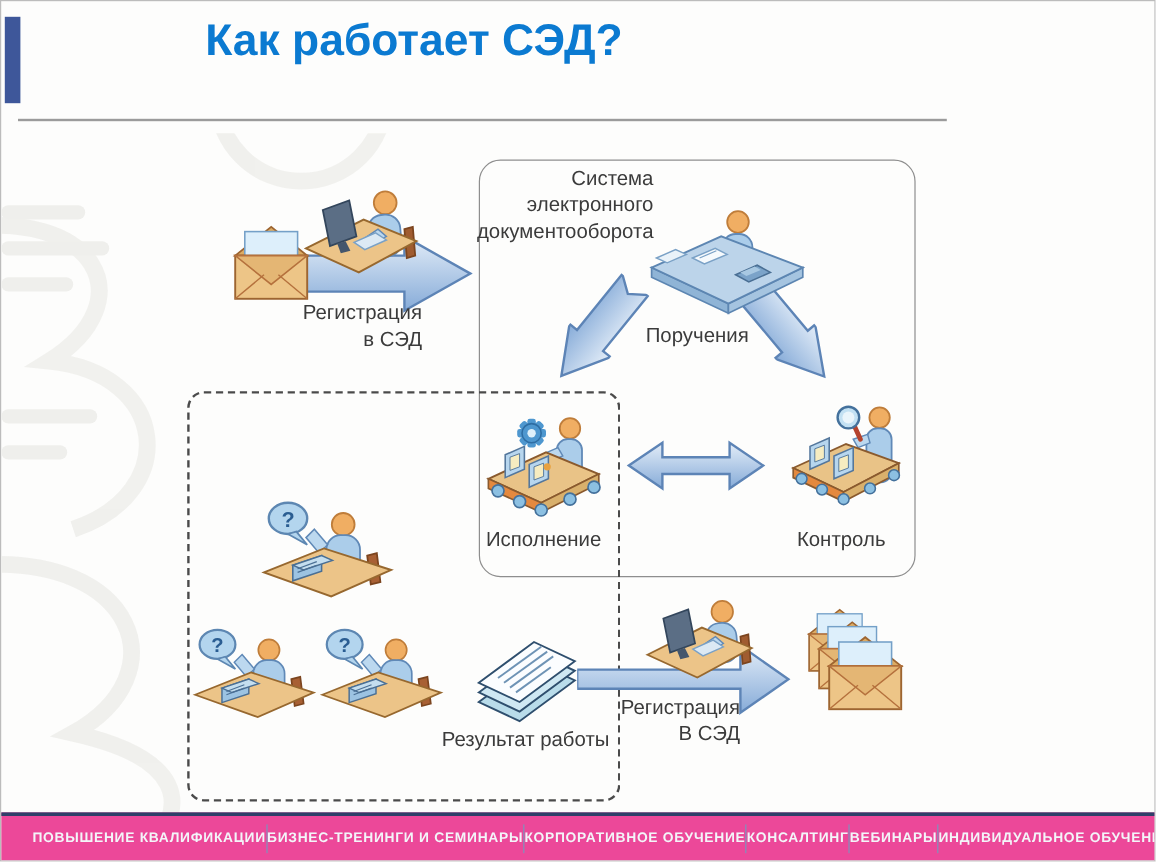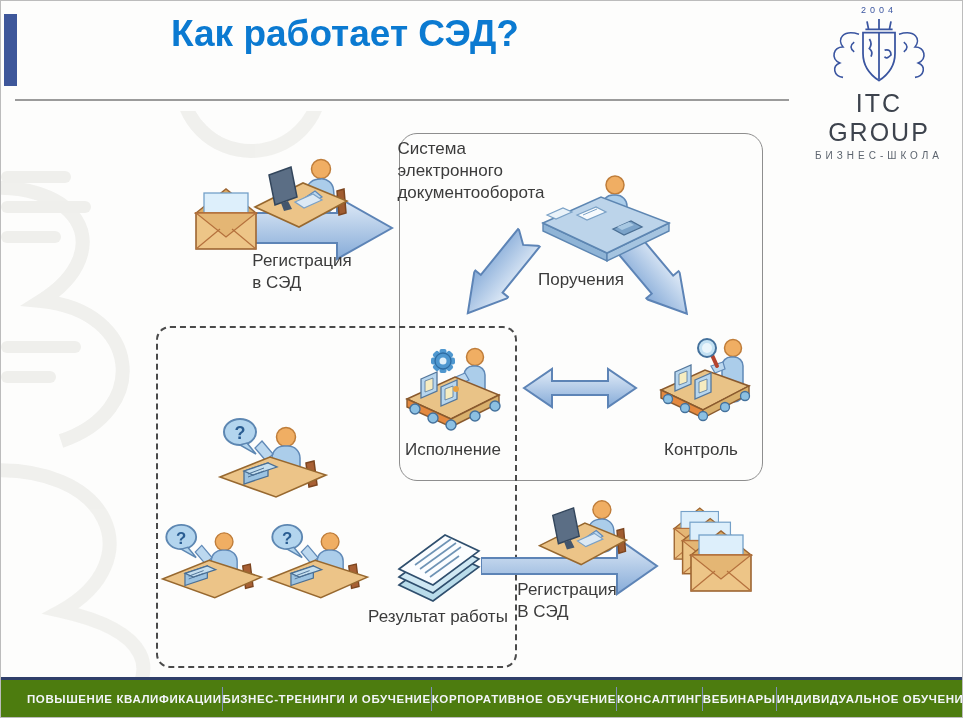--- a/index.html
+++ b/index.html
@@ -9,30 +9,30 @@
   .accent-bar{position:absolute;left:3px;top:13px;width:13px;height:72px;background:#3e579a;}
   .slide-title{position:absolute;left:170px;top:12px;width:460px;text-align:left;
                font-size:37px;font-weight:700;color:#0b7ad1;letter-spacing:0px;}
   .header-rule{position:absolute;left:14px;top:98px;width:774px;height:2px;background:#9b9b9b;}
   
   .logo{position:absolute;left:800px;top:4px;width:156px;text-align:center;}
   .logo-year{font-size:9px;color:#3a55a0;letter-spacing:4px;}
   .logo-name{font-size:25px;color:#3d434d;letter-spacing:2px;margin-top:-2px;}
   .logo-sub{font-size:10px;color:#5c646e;letter-spacing:4px;margin-top:3px;}
   
-  .lbl{position:absolute;transform:translateX(-50%);text-align:left;font-size:17px;
+  .lbl{position:absolute;transform:translateX(-50%);text-align:right;font-size:17px;
        color:#3b3b3b;white-space:pre-line;line-height:1.28;}
   
   .edms-box{position:absolute;left:398px;top:132px;width:362px;height:346px;
             border:1.6px solid #8e8e8e;border-radius:18px;}
   .sp-box{position:absolute;left:155px;top:325px;width:357px;height:338px;
           border:2px dashed #4a4a4a;border-radius:14px;}
   .abs{position:absolute;}
   
-  .footer{position:absolute;left:0;bottom:0;width:963px;height:40px;background:#4d7c0f;
+  .footer{position:absolute;left:0;bottom:0;width:963px;height:40px;background:#ec4899;
           border-top:3px solid #2f3f69;box-sizing:border-box;display:flex;align-items:center;
           justify-content:space-between;padding:0 26px;}
   .footer-item{color:#f3f5f9;font-size:11.5px;font-weight:700;letter-spacing:.6px;white-space:nowrap;}
   .fsep{width:1px;height:24px;background:#8091bb;flex:0 0 auto;}
 </style>
 </head>
 <body>
 
 <div class="slide">
 
@@ -89,39 +89,20 @@
       <rect x="0" y="120" width="60" height="12" rx="6"></rect>
       <rect x="0" y="230" width="80" height="12" rx="6"></rect>
       <rect x="0" y="260" width="55" height="12" rx="6"></rect>
     </g>
   </svg>
 
   <div class="accent-bar"></div>
   <div class="slide-title">Как работает СЭД?</div>
   <div class="header-rule"></div>
 
-  <div class="logo">
-    <div class="logo-year">2004</div>
-    <svg width="120" height="72" viewBox="0 0 150 90">
-      <g fill="none" stroke="#3a55a0" stroke-width="2.2">
-        <path d="M60,8 L62,18 M75,5 L75,18 M90,8 L88,18 M58,18 L92,18"></path>
-        <path d="M55,22 L95,22 L95,48 C95,66 84,76 75,82 C66,76 55,66 55,48 Z"></path>
-        <line x1="75" y1="22" x2="75" y2="80"></line>
-        <path d="M63,30 q4,6 0,12 q5,4 2,10"></path>
-        <path d="M82,44 q8,-2 8,6 q-6,6 -8,2"></path>
-      </g>
-      <g fill="none" stroke="#3a55a0" stroke-width="2">
-        <path d="M50,24 C30,18 22,30 30,40 C18,40 14,54 26,60 C16,64 18,76 30,78"></path>
-        <path d="M100,24 C120,18 128,30 120,40 C132,40 136,54 124,60 C134,64 132,76 120,78"></path>
-        <path d="M44,34 q-8,6 0,12 M106,34 q8,6 0,12"></path>
-      </g>
-    </svg>
-    <div class="logo-name">ITC GROUP</div>
-    <div class="logo-sub">БИЗНЕС-ШКОЛА</div>
-  </div>
 
   <div class="edms-box"></div>
   <div class="sp-box"></div>
 
   <svg class="abs" style="left:223px;top:194px" width="170" height="66">
     <polygon points="0,18 113,18 113,2 168,33 113,64 113,48 0,48" fill="url(#arrGrad)" stroke="#5d84b6" stroke-width="2"></polygon>
   </svg>
   <svg class="abs" style="left:447px;top:253px;transform:rotate(129deg)" width="100" height="44">
     <polygon points="0,8 60,8 60,0 98,22 60,44 60,36 0,36 10,22" fill="url(#arrGrad)" stroke="#5d84b6" stroke-width="2"></polygon>
   </svg>
@@ -246,21 +227,21 @@
   <div class="lbl" style="left:580px;top:268px">Поручения</div>
   <div class="lbl" style="left:452px;top:438px">Исполнение</div>
   <div class="lbl" style="left:700px;top:438px">Контроль</div>
   <div class="lbl" style="left:437px;top:605px">Результат работы</div>
   <div class="lbl" style="left:566px;top:578px">Регистрация
 В СЭД</div>
 
   <div class="footer">
     <span class="footer-item">ПОВЫШЕНИЕ КВАЛИФИКАЦИИ</span>
     <span class="fsep"></span>
-    <span class="footer-item">БИЗНЕС-ТРЕНИНГИ И ОБУЧЕНИЕ</span>
+    <span class="footer-item">БИЗНЕС-ТРЕНИНГИ И СЕМИНАРЫ</span>
     <span class="fsep"></span>
     <span class="footer-item">КОРПОРАТИВНОЕ ОБУЧЕНИЕ</span>
     <span class="fsep"></span>
     <span class="footer-item">КОНСАЛТИНГ</span>
     <span class="fsep"></span>
     <span class="footer-item">ВЕБИНАРЫ</span>
     <span class="fsep"></span>
     <span class="footer-item">ИНДИВИДУАЛЬНОЕ ОБУЧЕНИЕ</span>
   </div>
 

